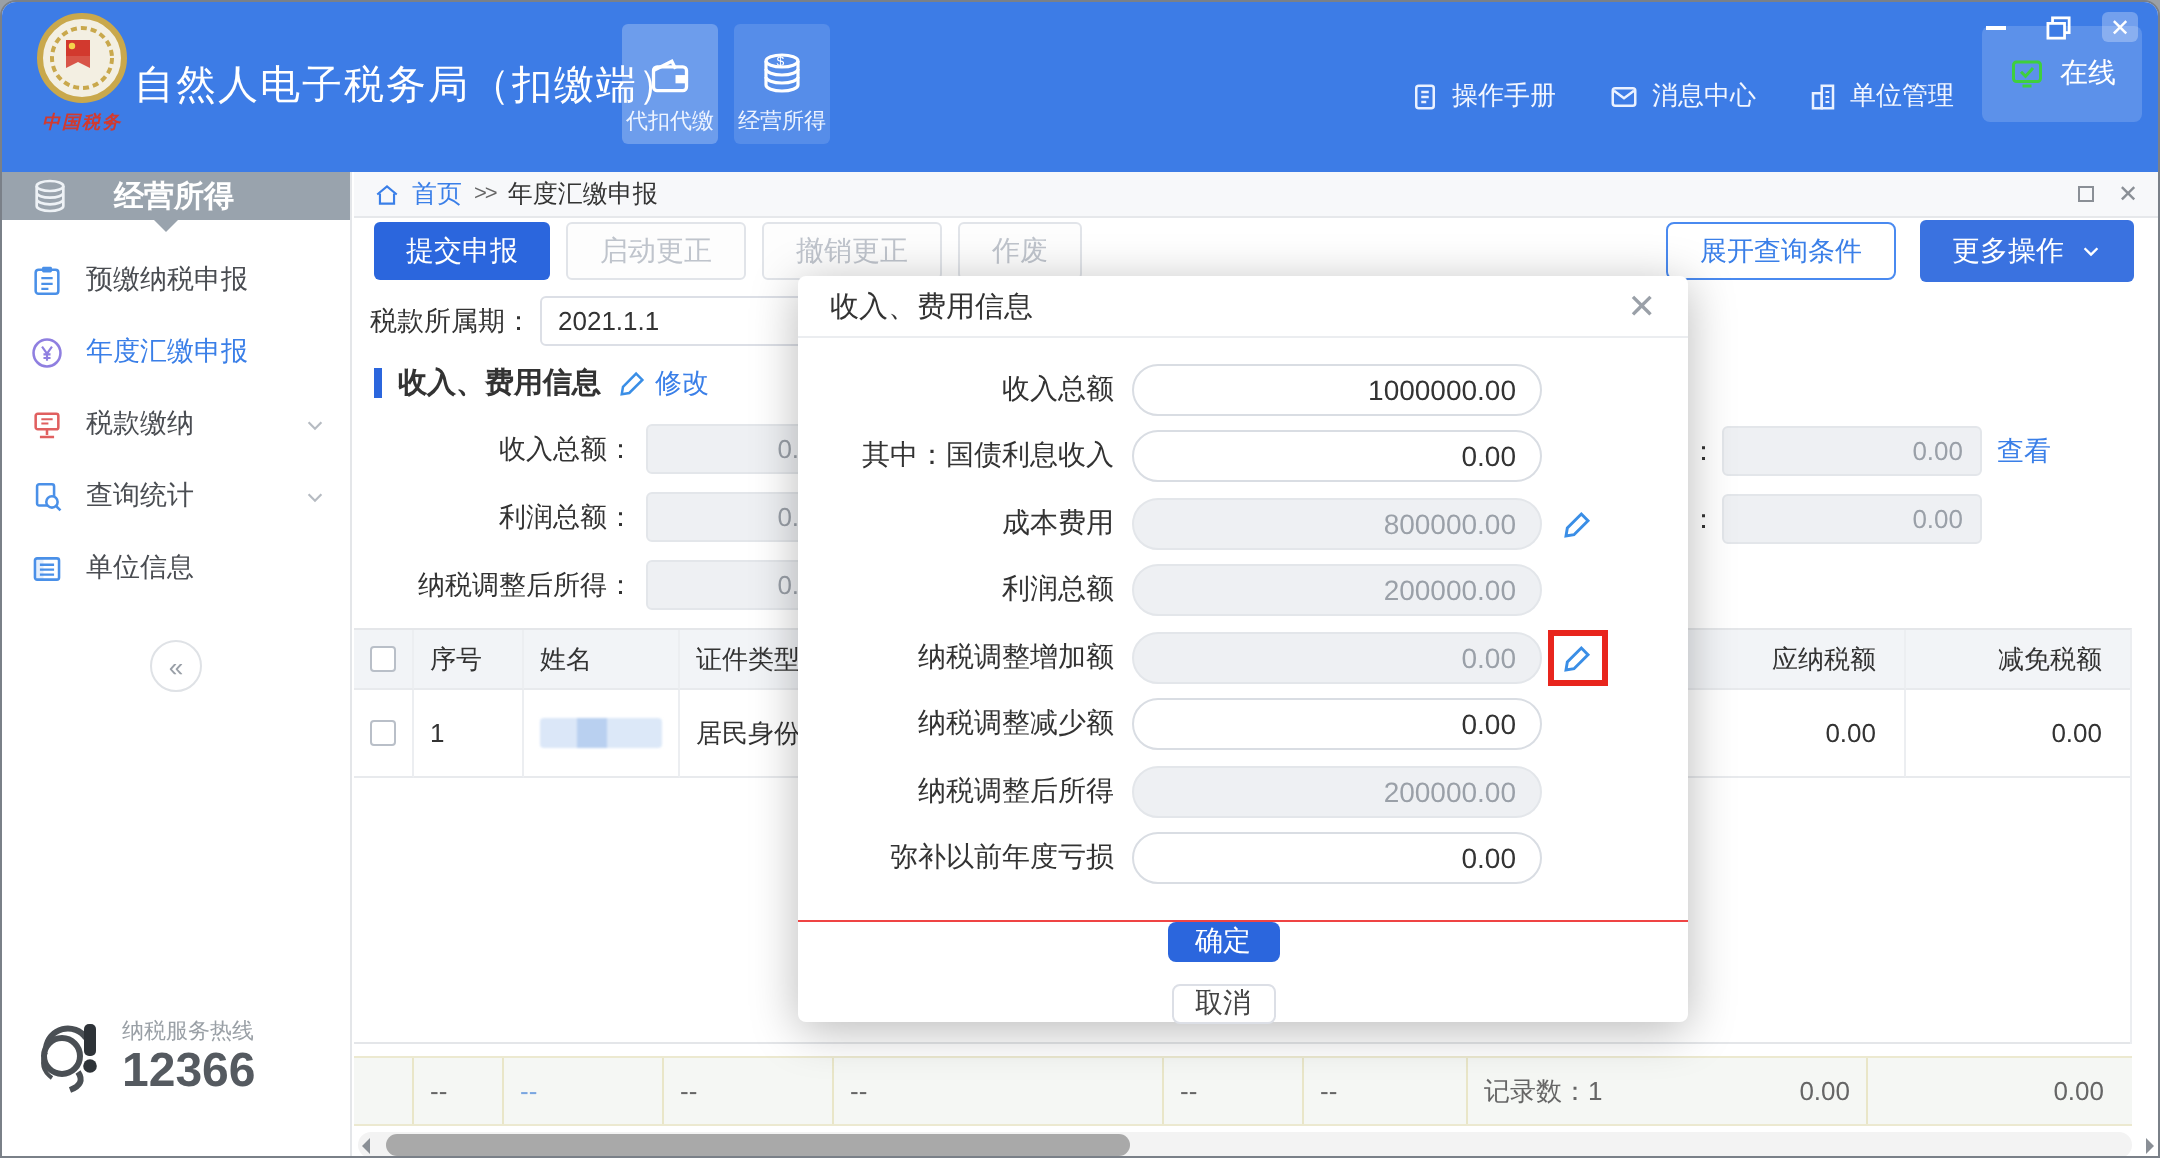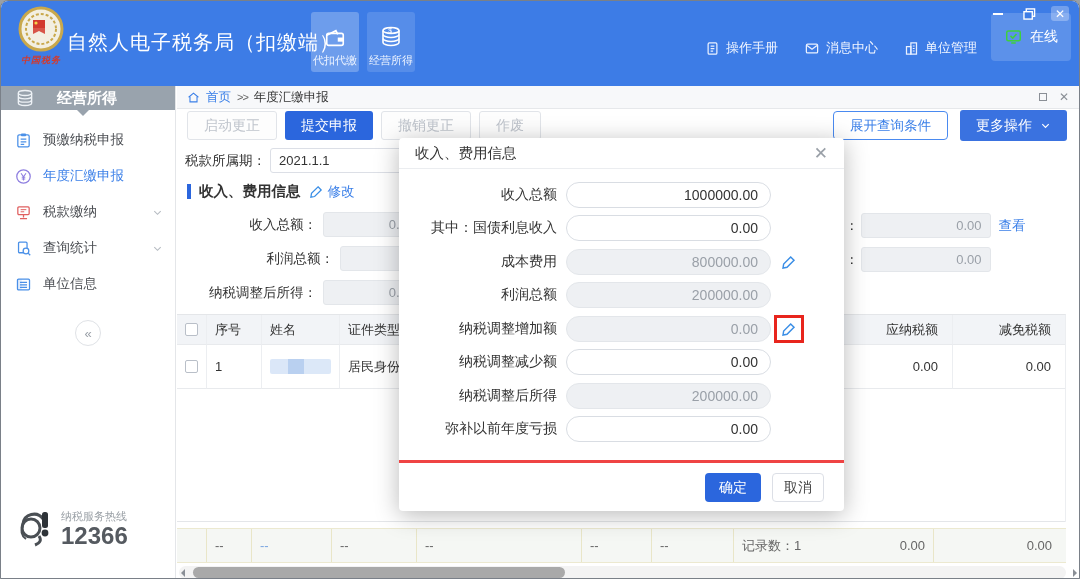--- a/index.html
+++ b/index.html
@@ -118,22 +118,22 @@
              border-bottom:1px solid #ebedf0; }
   .m-close { margin-left:auto; color:#9aa0a8; font-size:17px; cursor:pointer; line-height:1; }
   .m-body { padding-top:9px; }
   .m-row { height:33.5px; display:flex; align-items:center; padding-left:8px; }
   .m-row .lab { width:150px; text-align:right; font-size:14px; color:#333; }
   .m-input { width:205px; height:26px; margin-left:9px; border-radius:13px; border:1px solid #d9dde3; background:#fff;
              font-size:14px; color:#333; text-align:right; padding:0 12px; font-family:inherit; }
   .m-input.ro { background:#eef0f3; border-color:#e3e6ea; color:#9aa0a8; }
   .edit-wrap { margin-left:6px; display:flex; align-items:center; justify-content:center; padding:3px 4px; cursor:pointer; }
   .edit-wrap.hl { outline:3px solid #e8251d; }
-  .m-footer { margin-top:14px; border-top:3px solid #ef4444; height:52px; display:flex; align-items:center;
-              justify-content:flex-end; gap:11px; padding-right:20px; }
+  .m-footer { margin-top:14px; border-top:1px solid #ef4444; height:52px; display:flex; align-items:center;
+              justify-content:flex-end; gap:11px; padding-right:20px;flex-direction:column; }
   .btn.ok { background:#2b66dd; color:#fff; width:56px; padding:0; height:29px; border-radius:4px; font-size:14px; }
   .btn.cancel { background:#fff; border:1px solid #dcdfe6; color:#444; width:52px; padding:0; height:29px; border-radius:4px; font-size:14px; }
 </style>
 </head>
 <body>
 
 <div class="app">
 
   <div class="titlebar">
     <div class="logo">
@@ -302,22 +302,22 @@
       <span class="home">首页</span>
       <span class="sep">&gt;&gt;</span>
       <span class="cur">年度汇缴申报</span>
       <span class="pagectl">
         <span class="sq"></span>
         <span class="x">✕</span>
       </span>
     </div>
 
     <div class="toolbar">
+      <div class="btn primary">提交申报</div>
       <div class="btn ghost">启动更正</div>
-      <div class="btn primary">提交申报</div>
       <div class="btn ghost">撤销更正</div>
       <div class="btn ghost">作废</div>
     </div>
     <div class="tb-right">
       <div class="btn outline">展开查询条件</div>
       <div class="btn more">
         <span>更多操作</span>
         <svg width="11" height="11" viewBox="0 0 24 24">
           <path d="M5 9 l7 7 7 -7" fill="none" stroke="#fff" stroke-width="2.6"></path>
         </svg>
@@ -343,21 +343,21 @@
           <path d="M14.5 4.5 l5 5 L9 20 l-6 1 1 -6 z" fill="none" stroke="#3a8ee6" stroke-width="2"></path>
         </svg>
         <span>修改</span>
       </span>
     </div>
 
     <div class="fl-row" style="left:5px; top:126px;">
       <span class="lab">收入总额：</span>
       <span class="ro-input">0.00</span>
     </div>
-    <div class="fl-row" style="left:22px; top:160px;">
+    <div class="fl-row" style="left:5px; top:160px;">
       <span class="lab">利润总额：</span>
       <span class="ro-input">0.00</span>
     </div>
     <div class="fl-row" style="left:5px; top:194px;">
       <span class="lab">纳税调整后所得：</span>
       <span class="ro-input">0.00</span>
     </div>
 
     <div class="fr-row" style="top:127px;">
       <span class="lab">：</span>

